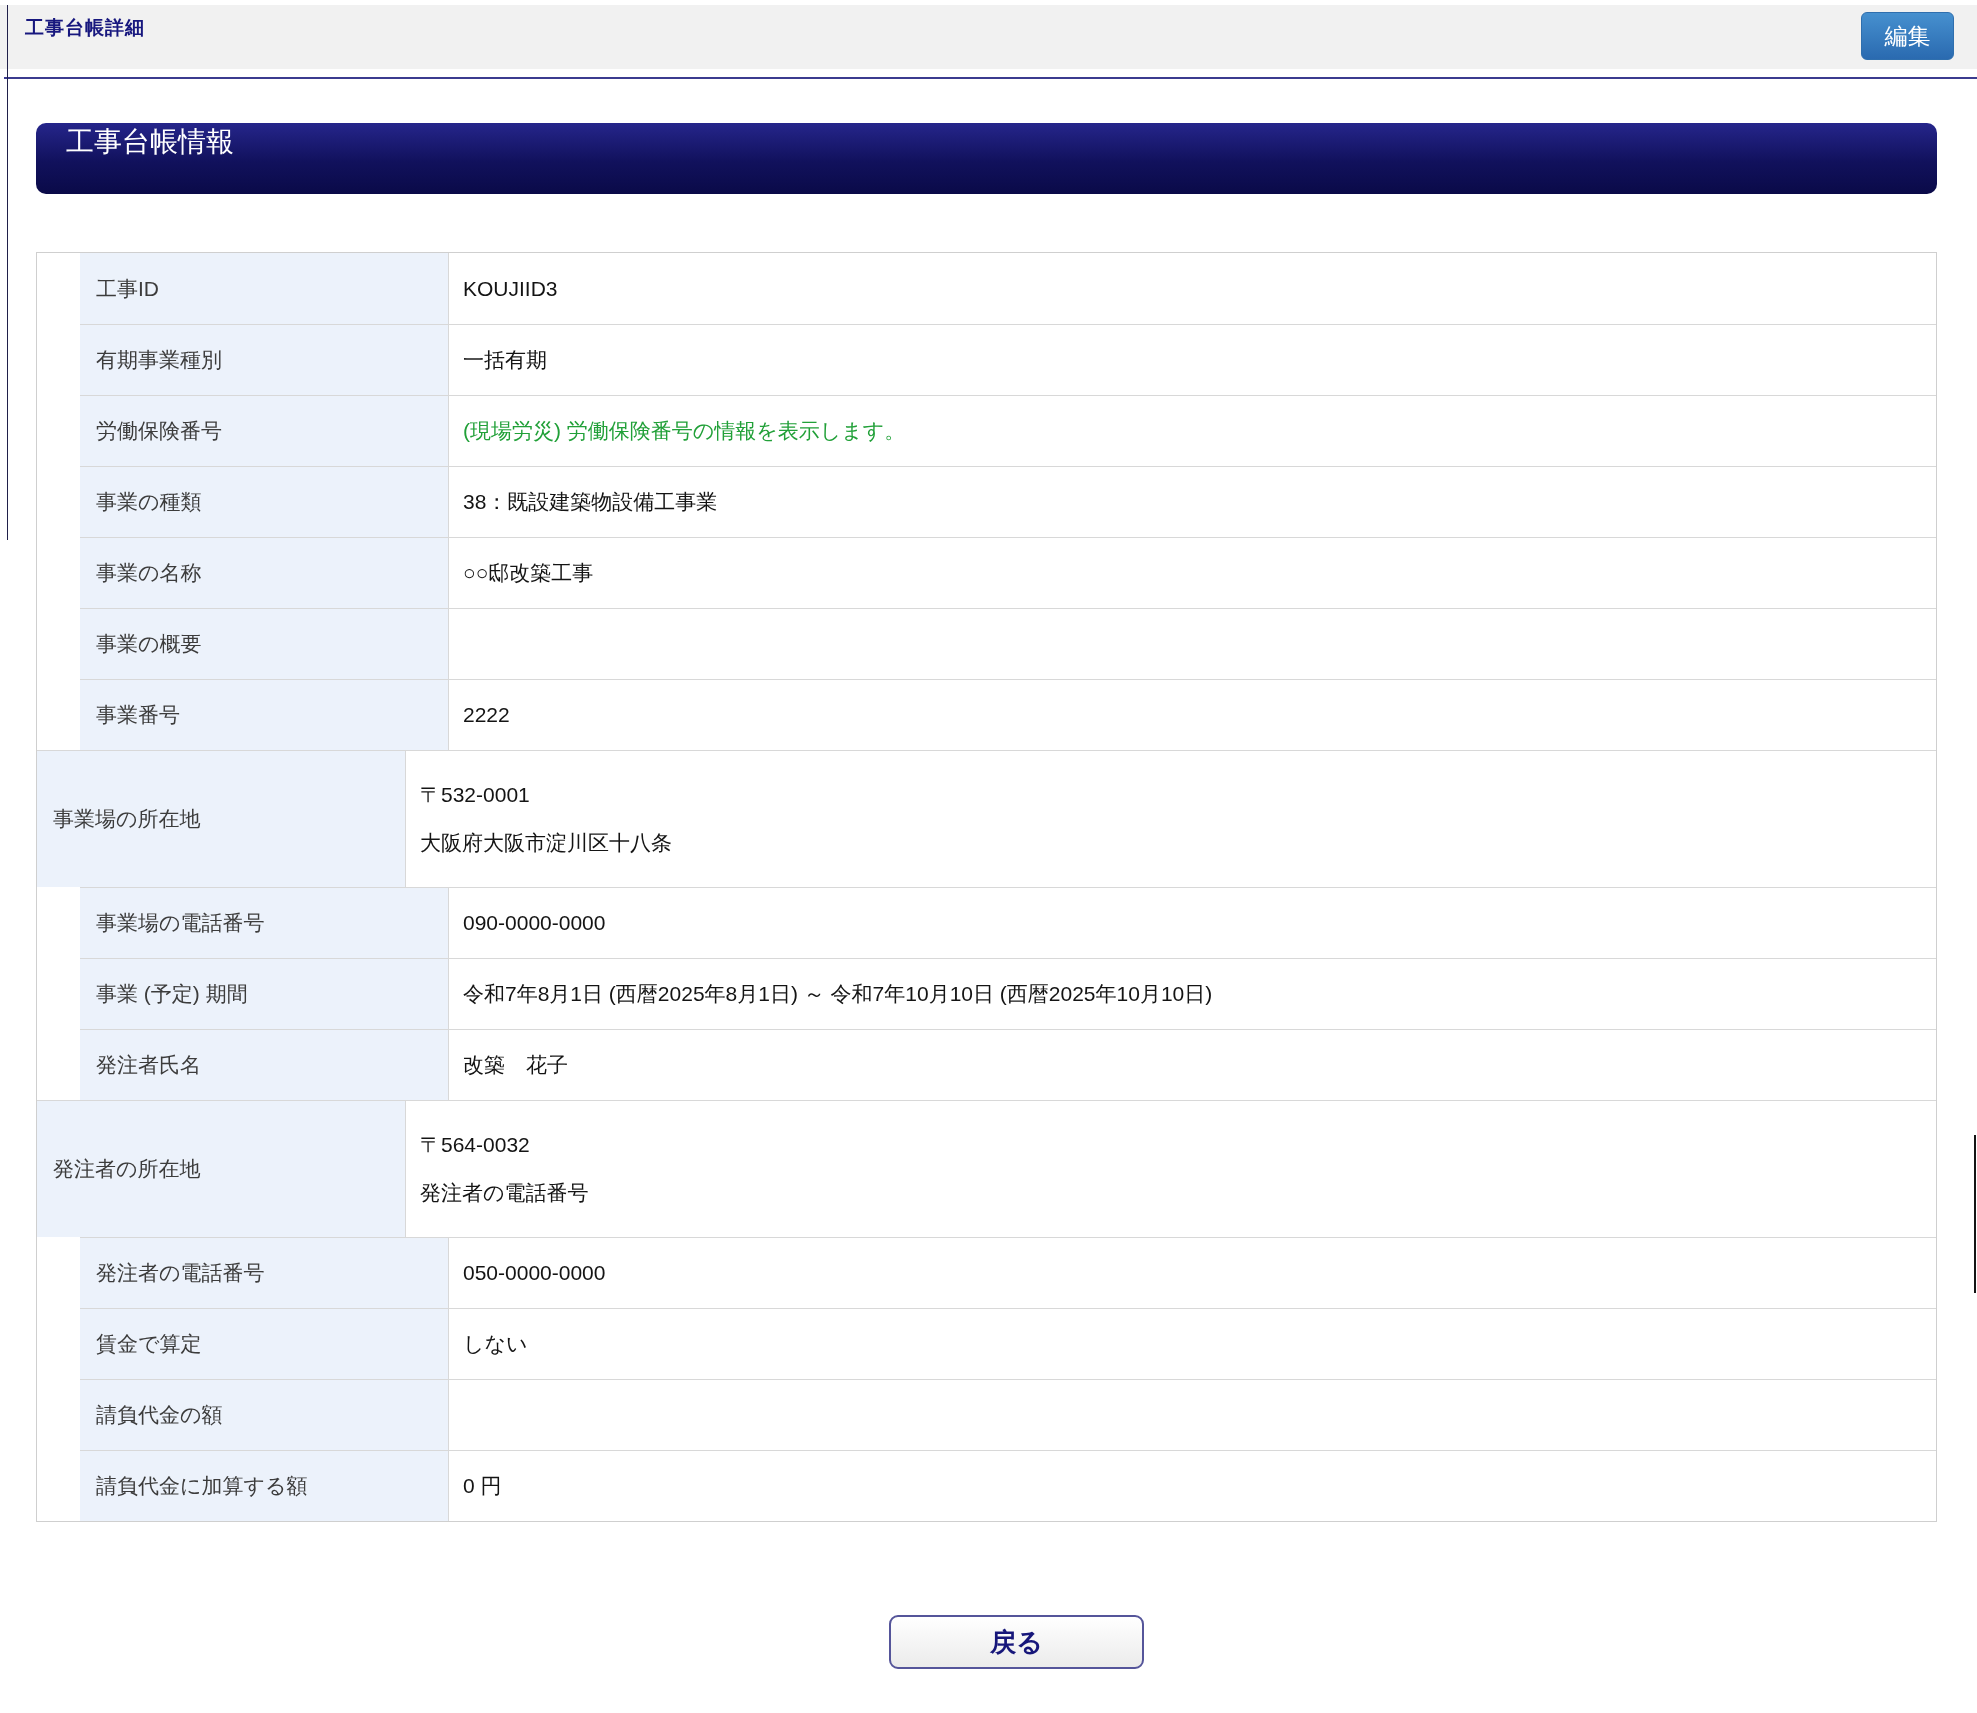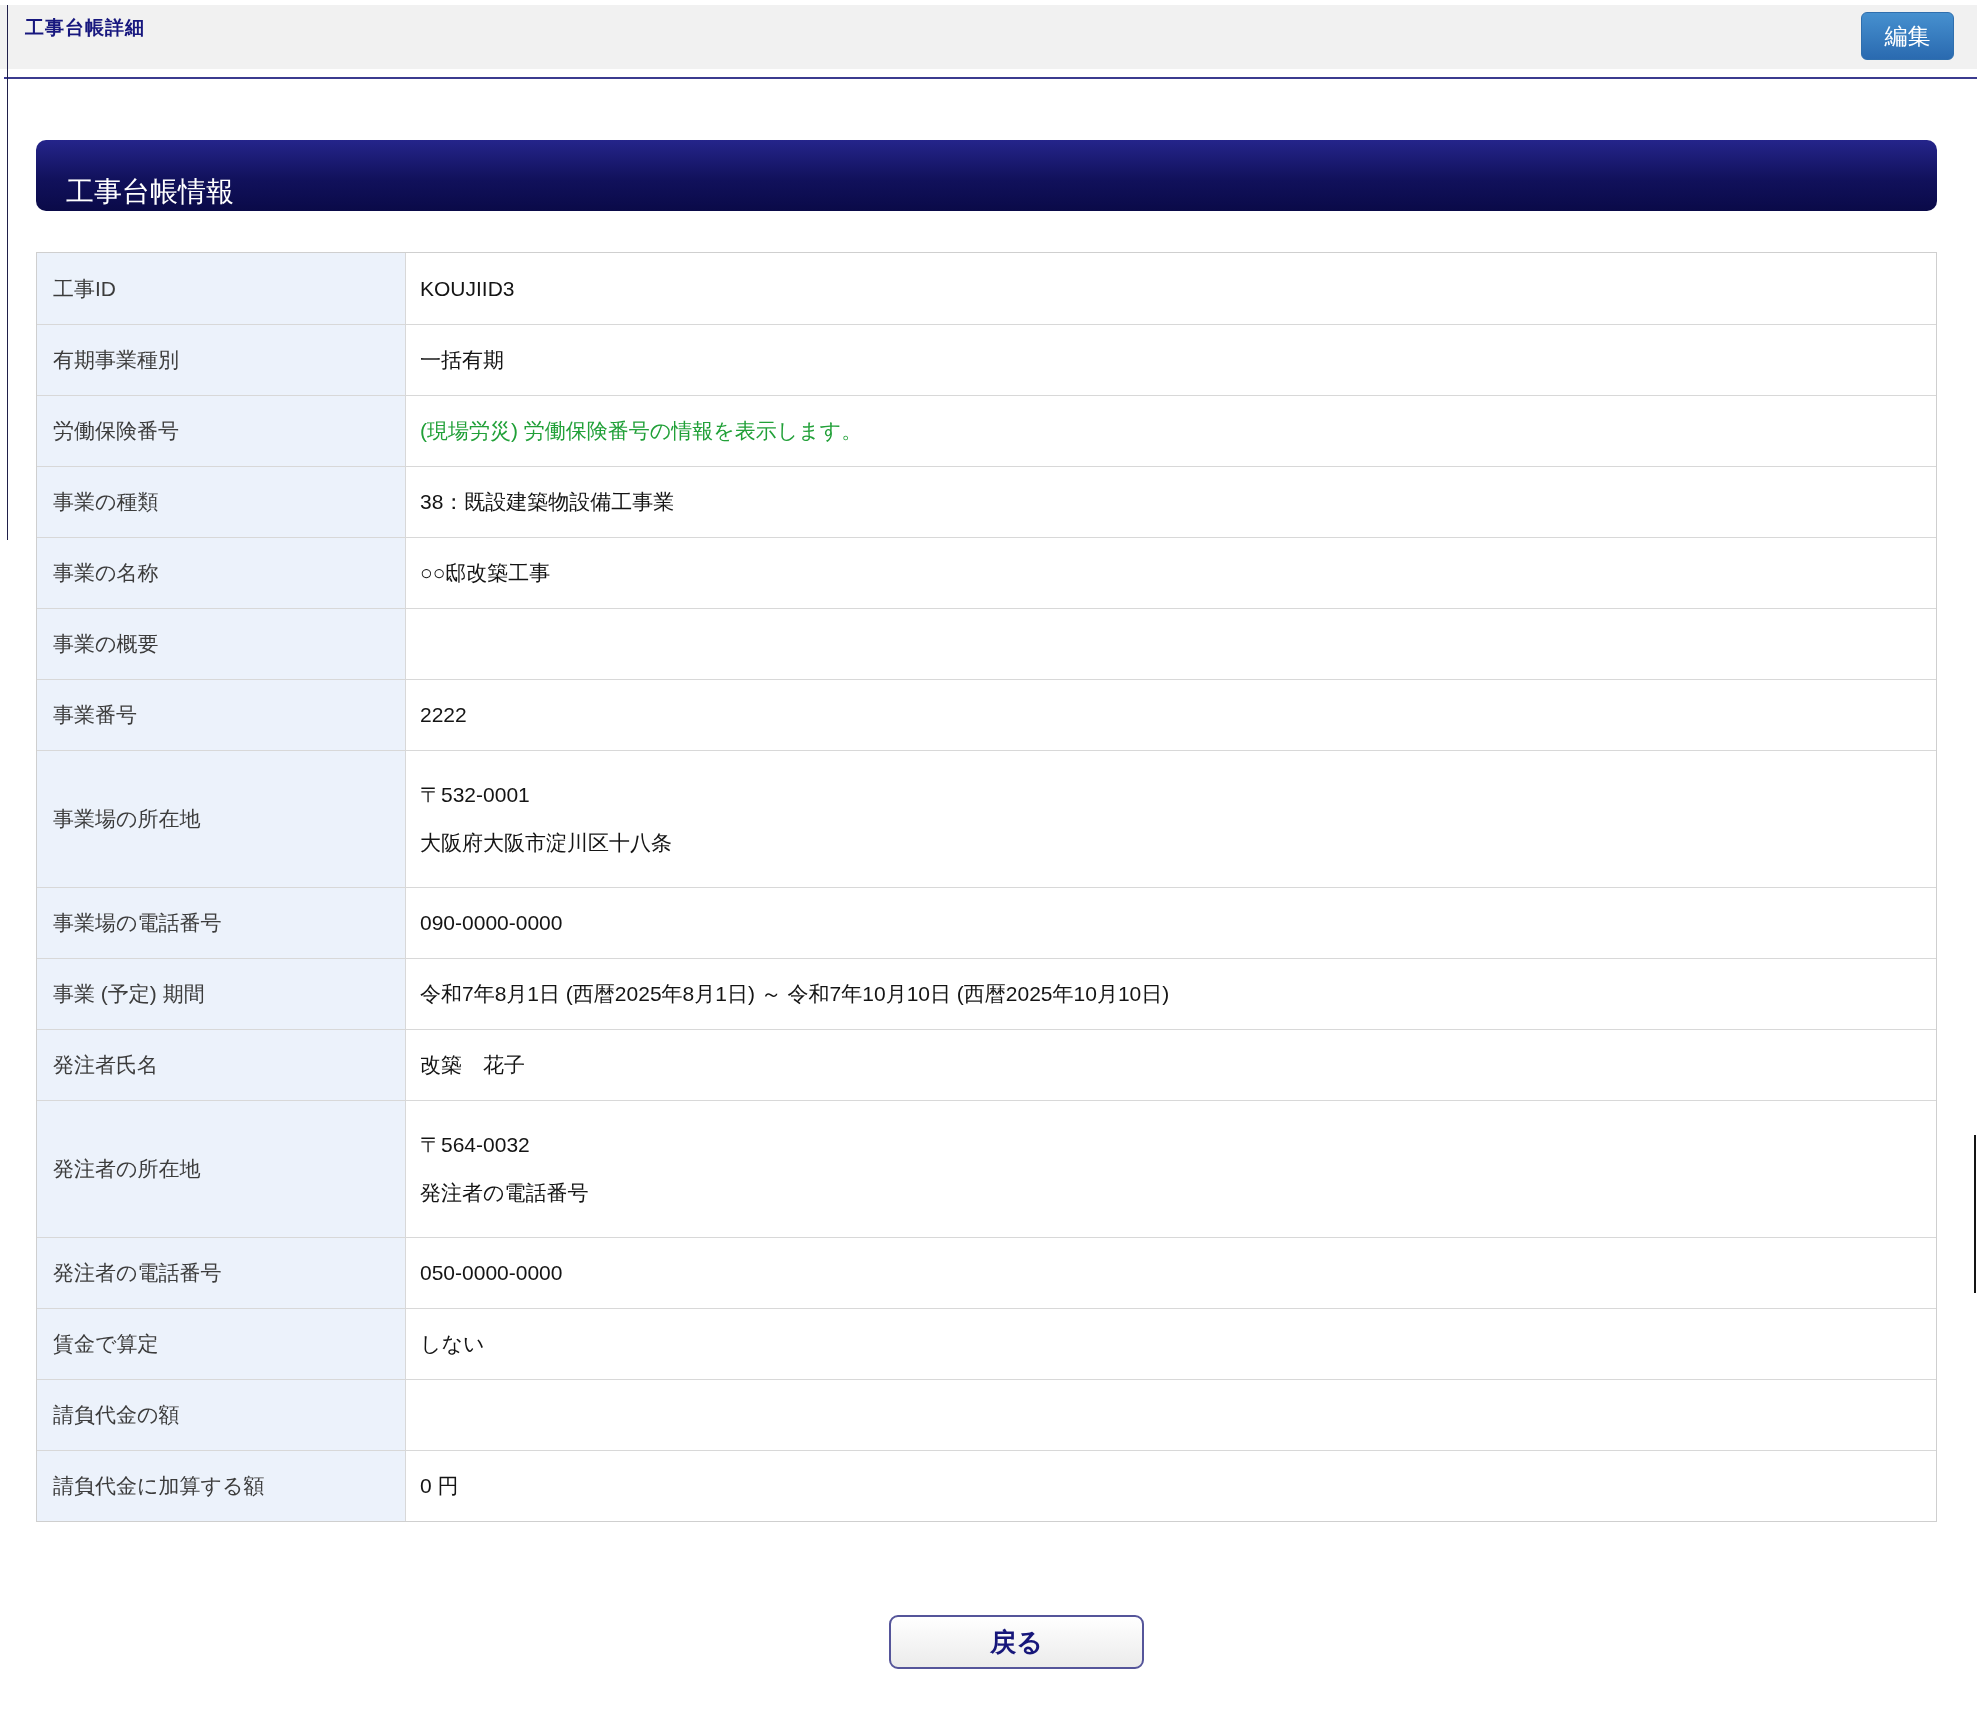--- a/index.html
+++ b/index.html
@@ -32,33 +32,33 @@
   }
   .left-frame-line {
     position:absolute; left:7px; top:5px; width:1px; height:535px;
     background:#20204a;
   }
   .right-strip {
     position:absolute; left:1974px; top:1135px; width:2px; height:158px;
     background:#141414;
   }
   .section-bar {
-    position:absolute; left:36px; top:140px; width:1901px; height:71px;
+    position:absolute; left:36px; top:123px; width:1901px; height:71px;
     background:linear-gradient(180deg,#25258b 0%,#11115c 55%,#0a0a48 100%);
     border-radius:10px;
     color:#ffffff; font-size:28px;
-    display:flex; align-items:flex-end; padding-left:30px;
+    display:flex; align-items:flex-start; padding-left:30px;
   }
   .detail-table {
     position:absolute; left:36px; top:252px; width:1901px;
     border:1px solid #cfcfcf; background:#ffffff;
   }
   .row { display:flex; border-top:1px solid #d8d8d8; }
   .row:first-child { border-top:none; }
-  .row.single { height:71px; }
+  .row.single { height:71px;margin-left:43px; }
   .row.double { height:137px; }
   .cell-label {
     width:369px; background:#ecf2fb;
     display:flex; align-items:center; padding-left:16px;
     font-size:21px; color:#3c3c3c;
     border-right:1px solid #d8d8d8;
   }
   .cell-value {
     flex:1; display:flex; flex-direction:column; justify-content:center;
     padding-left:14px; font-size:21px; color:#141414;

